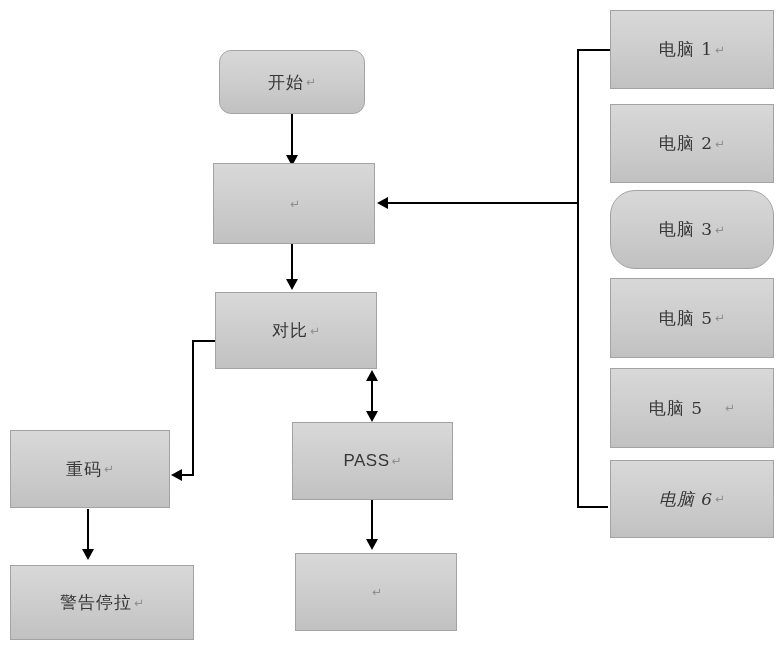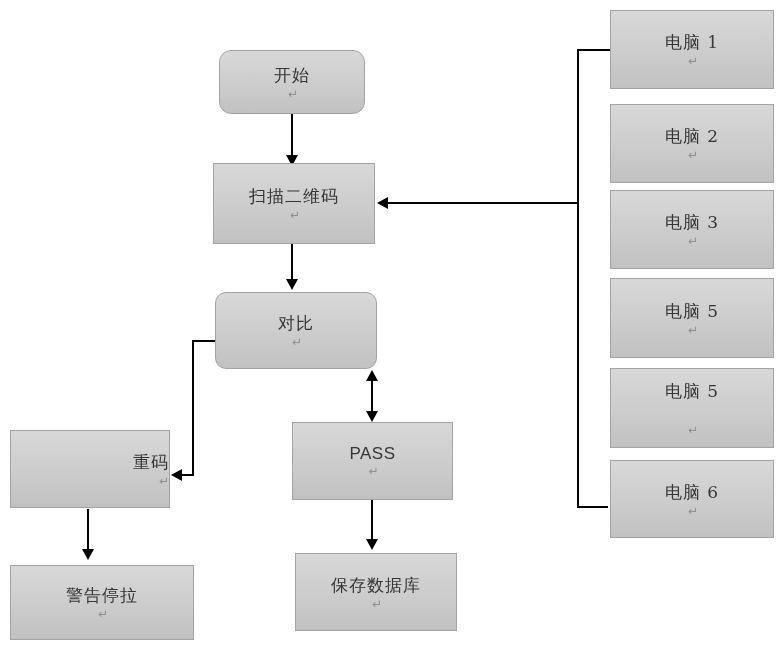--- a/index.html
+++ b/index.html
@@ -20,21 +20,20 @@
     box-sizing: border-box;
     background: linear-gradient(to bottom, #d8d8d8 0%, #cccccc 55%, #c1c1c1 100%);
     border: 1px solid #a3a3a3;
     display: flex;
     align-items: center;
     justify-content: center;
     font-size: 17px;
     color: #363636;
     letter-spacing: 1px;
     white-space: nowrap;
-    flex-direction: column;
   }
   .node.rounded {
     border-radius: 12px;
   }
   .node .pmark {
     font-family: "DejaVu Sans", sans-serif;
     font-size: 12px;
     color: #8f8f8f;
     margin-left: 2px;
     letter-spacing: 0;
@@ -109,72 +108,70 @@
       <polygon points="388,197 388,209 377,203"></polygon>
     </g>
   </svg>
 
   <div class="node rounded" style="left:219px; top:50px; width:146px; height:64px;">
     <span>开始</span>
       <span class="pmark">↵</span>
   </div>
 
   <div class="node" style="left:213px; top:163px; width:162px; height:81px;">
-    <span>扫描二维码</span>
       <span class="pmark">↵</span>
   </div>
 
-  <div class="node" style="left:215px; top:292px; width:162px; height:77px;border-radius:11px;">
+  <div class="node" style="left:215px; top:292px; width:162px; height:77px;">
     <span>对比</span>
       <span class="pmark">↵</span>
   </div>
 
-  <div class="node" style="left:10px; top:430px; width:160px; height:78px;align-items:flex-end;">
+  <div class="node" style="left:10px; top:430px; width:160px; height:78px;">
     <span>重码</span>
       <span class="pmark">↵</span>
   </div>
 
   <div class="node" style="left:10px; top:565px; width:184px; height:75px;">
     <span>警告停拉</span>
       <span class="pmark">↵</span>
   </div>
 
   <div class="node latin" style="left:292px; top:422px; width:161px; height:78px;">
     <span>PASS</span>
       <span class="pmark">↵</span>
   </div>
 
   <div class="node" style="left:295px; top:553px; width:162px; height:78px;">
-    <span>保存数据库</span>
       <span class="pmark">↵</span>
   </div>
 
   <div class="node" style="left:610px; top:10px; width:164px; height:79px;">
     <span>电脑 1</span>
       <span class="pmark">↵</span>
   </div>
 
   <div class="node" style="left:610px; top:98px; width:164px; height:79px;margin-top:6px;">
     <span>电脑 2</span>
       <span class="pmark">↵</span>
   </div>
 
-  <div class="node" style="left:610px; top:190px; width:164px; height:79px;">
+  <div class="node" style="left:610px; top:190px; width:164px; height:79px;border-radius:25px;">
     <span>电脑 3</span>
       <span class="pmark">↵</span>
   </div>
 
   <div class="node" style="left:610px; top:278px; width:164px; height:80px;">
     <span>电脑 5</span>
       <span class="pmark">↵</span>
   </div>
 
   <div class="node" style="left:610px; top:368px; width:164px; height:80px;gap:20px;">
     <span>电脑 5</span>
       <span class="pmark">↵</span>
   </div>
 
-  <div class="node" style="left:610px; top:460px; width:164px; height:78px;">
+  <div class="node" style="left:610px; top:460px; width:164px; height:78px;font-style:italic;">
     <span>电脑 6</span>
       <span class="pmark">↵</span>
   </div>
 
 </div>
 
 </body></html>

